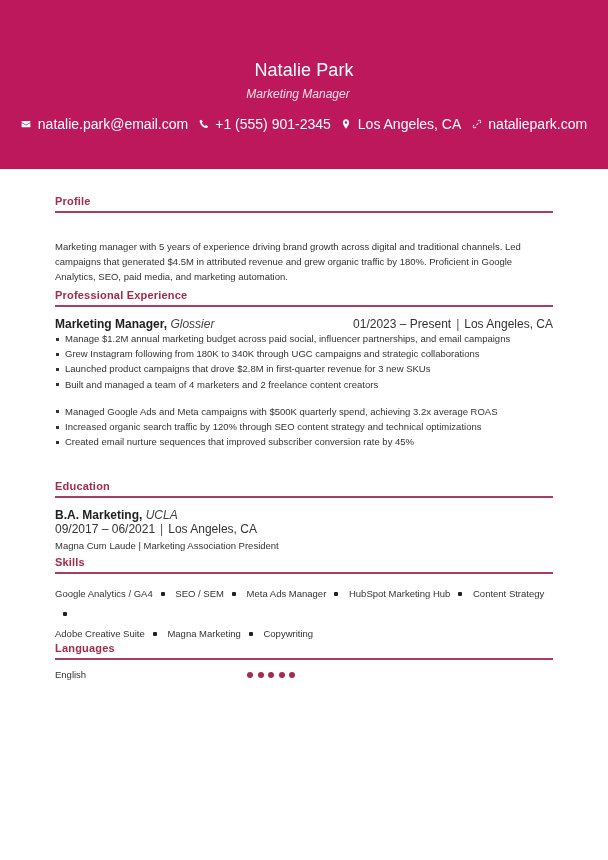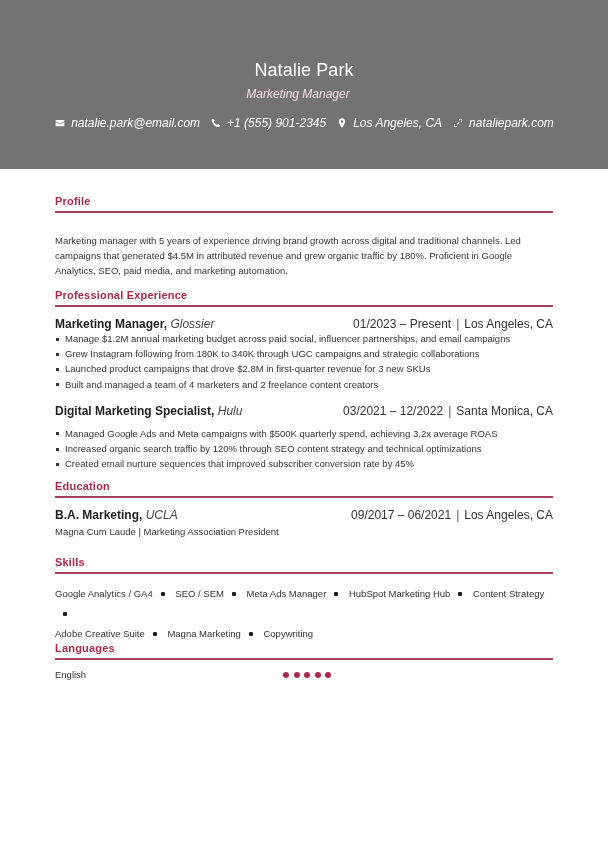--- a/index.html
+++ b/index.html
@@ -1,68 +1,68 @@
 <!DOCTYPE html>
 <html><head>
   <meta charset="utf-8">
   <style>
     * { box-sizing: border-box; margin: 0; padding: 0; }
     html, body { width: 608px; height: 860px; background: #ffffff; overflow: hidden; }
     body { font-family: "Liberation Sans", "DejaVu Sans", sans-serif; color: #333333; position: relative; }
 
     .header {
       position: absolute; left: 0; top: 0; width: 608px; height: 169px;
-      background: #737373; color: #ffffff; text-align: center;
+      background: #be185d; color: #ffffff; text-align: center;
     }
     .name {
       position: absolute; left: 0; right: 0; top: 60px;
       font-size: 18px; font-weight: normal; letter-spacing: 0.1px; color: #fff;
     }
     .title {
       position: absolute; left: 0; right: 12px; top: 87px;
       font-size: 12px; font-style: italic; color: #f4dfe5;
     }
     .contacts {
       position: absolute; left: 0; right: 0; top: 116px;
       display: flex; justify-content: center; align-items: flex-start;
-      font-size: 12px; color: #ffffff; font-style: italic;
+      font-size: 14px; color: #ffffff;
     }
     .contact { display: flex; align-items: center; margin: 0 5px; }
     .contact .ico { width: 11px; height: 11px; margin-right: 6px; display: inline-flex; align-items: center; justify-content: center; }
     .contact .ico svg { width: 10px; height: 10px; fill: #ffffff; }
 
     .content { position: absolute; left: 55px; top: 0; width: 498px; }
 
     .section { position: absolute; left: 0; width: 498px; }
     .sec-title {
       font-size: 11px; font-weight: bold; color: #a52a4b; letter-spacing: 0.2px;
       height: 14px; line-height: 14px;
     }
     .sec-rule { height: 2px; background: #a8405d; margin-top: 3px; }
 
-    .para { font-size: 9.5px; line-height: 15px; color: #333; margin-top: 20px; }
+    .para { font-size: 9.5px; line-height: 15px; color: #333; margin-top: 26px; }
 
     .entry-head { display: flex; justify-content: space-between; font-size: 12px; line-height: 14px; color: #222; }
     .entry-head .role { font-weight: bold; color: #1f1f1f; }
     .entry-head .org { font-style: italic; color: #444; }
     .entry-head .meta { color: #333; }
     .entry-head .sep { margin: 0 5px; color: #555; }
 
     ul.bullets { list-style: none; margin-top: 8px; }
     ul.bullets li { font-size: 9.5px; line-height: 15.2px; color: #333; position: relative; padding-left: 10px; }
     ul.bullets li::before { content: ""; position: absolute; left: 1px; top: 6.5px; width: 3px; height: 3px; background: #333; }
 
     .edu-sub { font-size: 9.5px; color: #333; line-height: 14px; margin-top: 3px; }
 
     .skills { margin-top: 10px; font-size: 9.5px; color: #333; line-height: 20px; width: 498px; }
     .skill { display: inline; }
     .skill-sep { display: inline-block; width: 4px; height: 4px; background: #222; border-radius: 1px; margin: 0 8px 1px 8px; vertical-align: middle; }
 
     .langs { display: flex; margin-top: 9px; font-size: 9.5px; color: #333; }
-    .lang { display: flex; justify-content: space-between; align-items: center; width: 276px; }
+    .lang { display: flex; justify-content: space-between; align-items: center; width: 240px; }
     .lang + .lang { margin-left: 19px; }
     .dots { display: flex; }
     .dot { width: 6px; height: 6px; border-radius: 50%; background: #a52a4b; margin-left: 4.5px; }
     .dot.off { background: #f1e1e6; }
   </style>
 </head>
 <body>
 
 <div class="header">
   <div class="name">Natalie Park</div>
@@ -127,41 +127,32 @@
       </div>
       <ul class="bullets" style="margin-top:0px;">
         <li>Manage $1.2M annual marketing budget across paid social, influencer partnerships, and email campaigns</li>
         <li>Grew Instagram following from 180K to 340K through UGC campaigns and strategic collaborations</li>
         <li>Launched product campaigns that drove $2.8M in first-quarter revenue for 3 new SKUs</li>
         <li>Built and managed a team of 4 marketers and 2 freelance content creators</li>
       </ul>
     </div>
 
     <div style="margin-top:12px;">
-      <div class="entry-head">
-        <span>
-          <span class="role">Digital Marketing Specialist,</span>
-          <span class="org">Hulu</span>
-        </span>
-        <span class="meta">
-          <span>03/2021 – 12/2022</span><span class="sep">|</span><span>Santa Monica, CA</span>
-        </span>
-      </div>
       <ul class="bullets">
         <li>Managed Google Ads and Meta campaigns with $500K quarterly spend, achieving 3.2x average ROAS</li>
         <li>Increased organic search traffic by 120% through SEO content strategy and technical optimizations</li>
         <li>Created email nurture sequences that improved subscriber conversion rate by 45%</li>
       </ul>
     </div>
   </div>
 
   <div class="section" style="top:479px;">
     <div class="sec-title">Education</div>
     <div class="sec-rule"></div>
-    <div class="entry-head" style="margin-top:10px;">
+    <div class="entry-head" style="margin-top:10px;flex-direction:column;">
       <span>
         <span class="role">B.A. Marketing,</span>
         <span class="org">UCLA</span>
       </span>
       <span class="meta">
         <span>09/2017 – 06/2021</span><span class="sep">|</span><span>Los Angeles, CA</span>
       </span>
     </div>
     <div class="edu-sub">Magna Cum Laude | Marketing Association President</div>
   </div>

